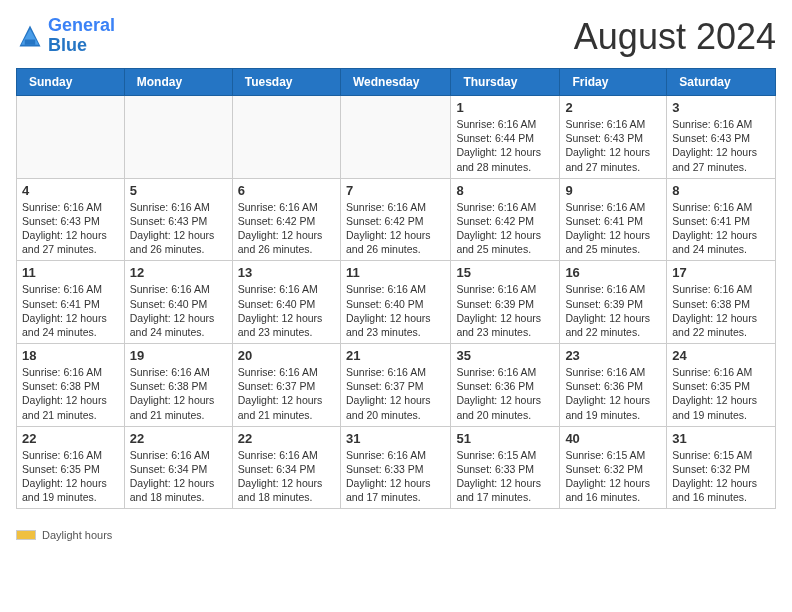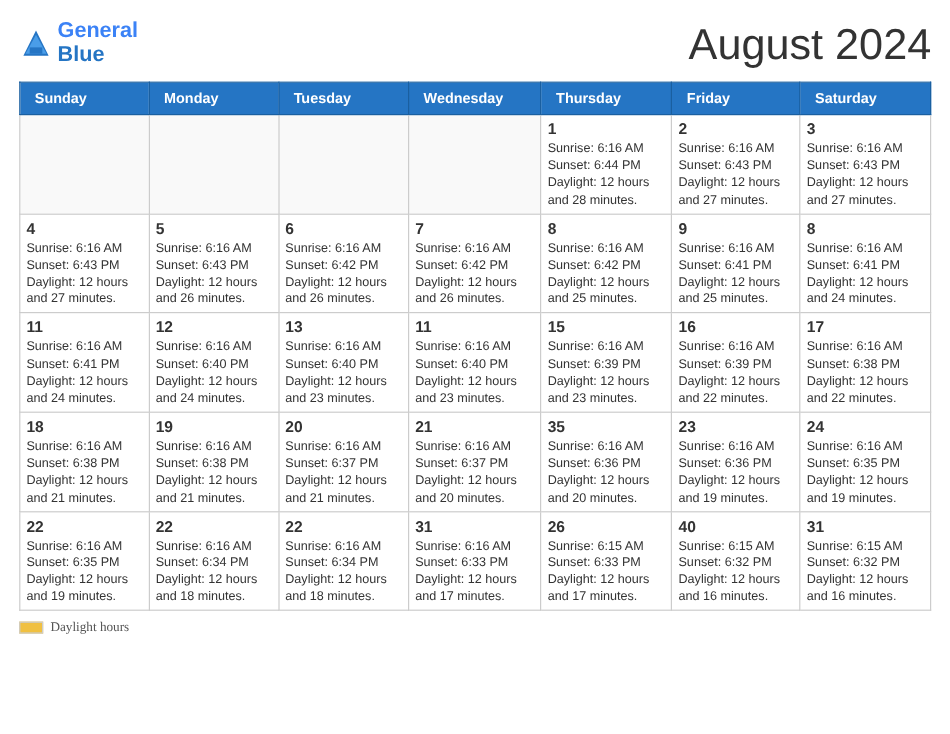--- a/index.html
+++ b/index.html
@@ -76,27 +76,26 @@
       font-weight: bold;
       color: #333;
       margin-bottom: 2px;
     }
     .day-info {
       color: #333;
       font-size: 10.5px;
       line-height: 1.35;
     }
     .footer-note {
-      margin-top: 8px;
+      margin-top: 20px;
       font-size: 11px;
       color: #555;
       display: flex;
       align-items: center;
       gap: 6px;
-      font-family: Liberation Serif, serif;
     }
     .footer-bar {
       display: inline-block;
       width: 20px;
       height: 10px;
       background: #f0c040;
       border: 1px solid #ccc;
     }
   </style>
 </head>
@@ -251,21 +250,21 @@
         </td>
         <td>
           <div class="day-number">22</div>
           <div class="day-info">Sunrise: 6:16 AM<br>Sunset: 6:34 PM<br>Daylight: 12 hours and 18 minutes.</div>
         </td>
         <td>
           <div class="day-number">31</div>
           <div class="day-info">Sunrise: 6:16 AM<br>Sunset: 6:33 PM<br>Daylight: 12 hours and 17 minutes.</div>
         </td>
         <td>
-          <div class="day-number">26</div>
+          <div class="day-number">51</div>
           <div class="day-info">Sunrise: 6:15 AM<br>Sunset: 6:33 PM<br>Daylight: 12 hours and 17 minutes.</div>
         </td>
         <td>
           <div class="day-number">40</div>
           <div class="day-info">Sunrise: 6:15 AM<br>Sunset: 6:32 PM<br>Daylight: 12 hours and 16 minutes.</div>
         </td>
         <td>
           <div class="day-number">31</div>
           <div class="day-info">Sunrise: 6:15 AM<br>Sunset: 6:32 PM<br>Daylight: 12 hours and 16 minutes.</div>
         </td>

